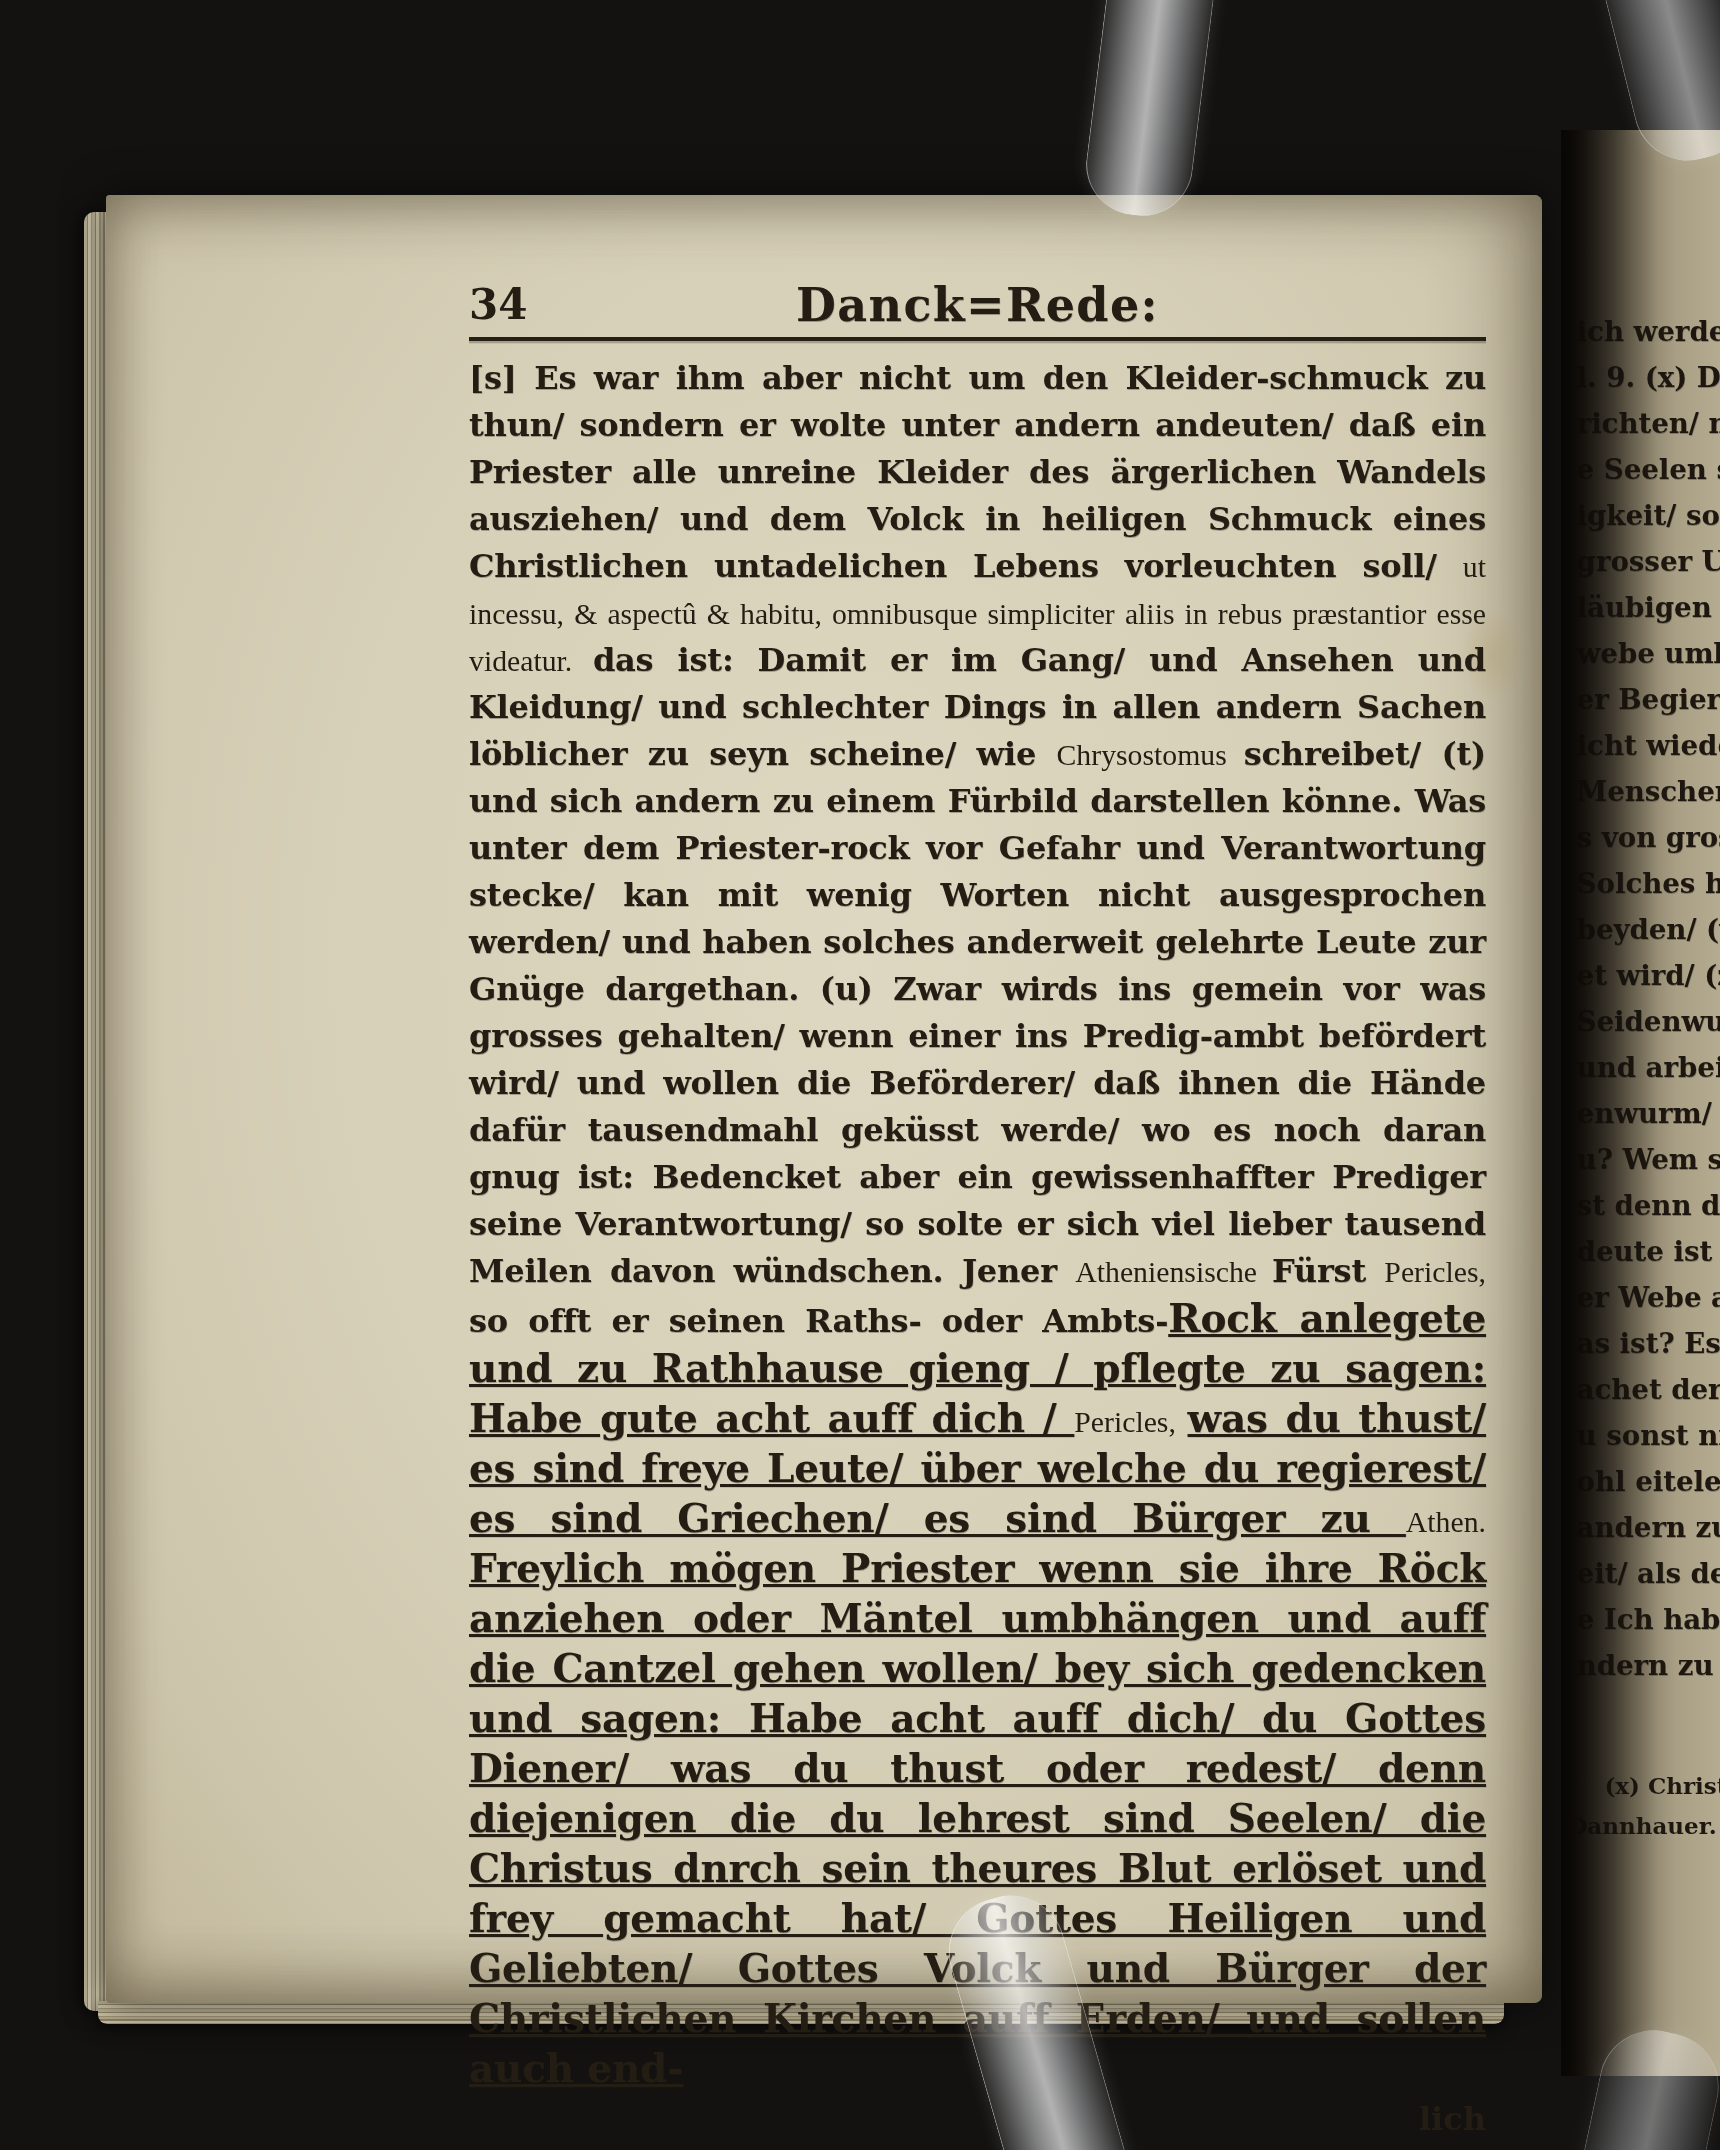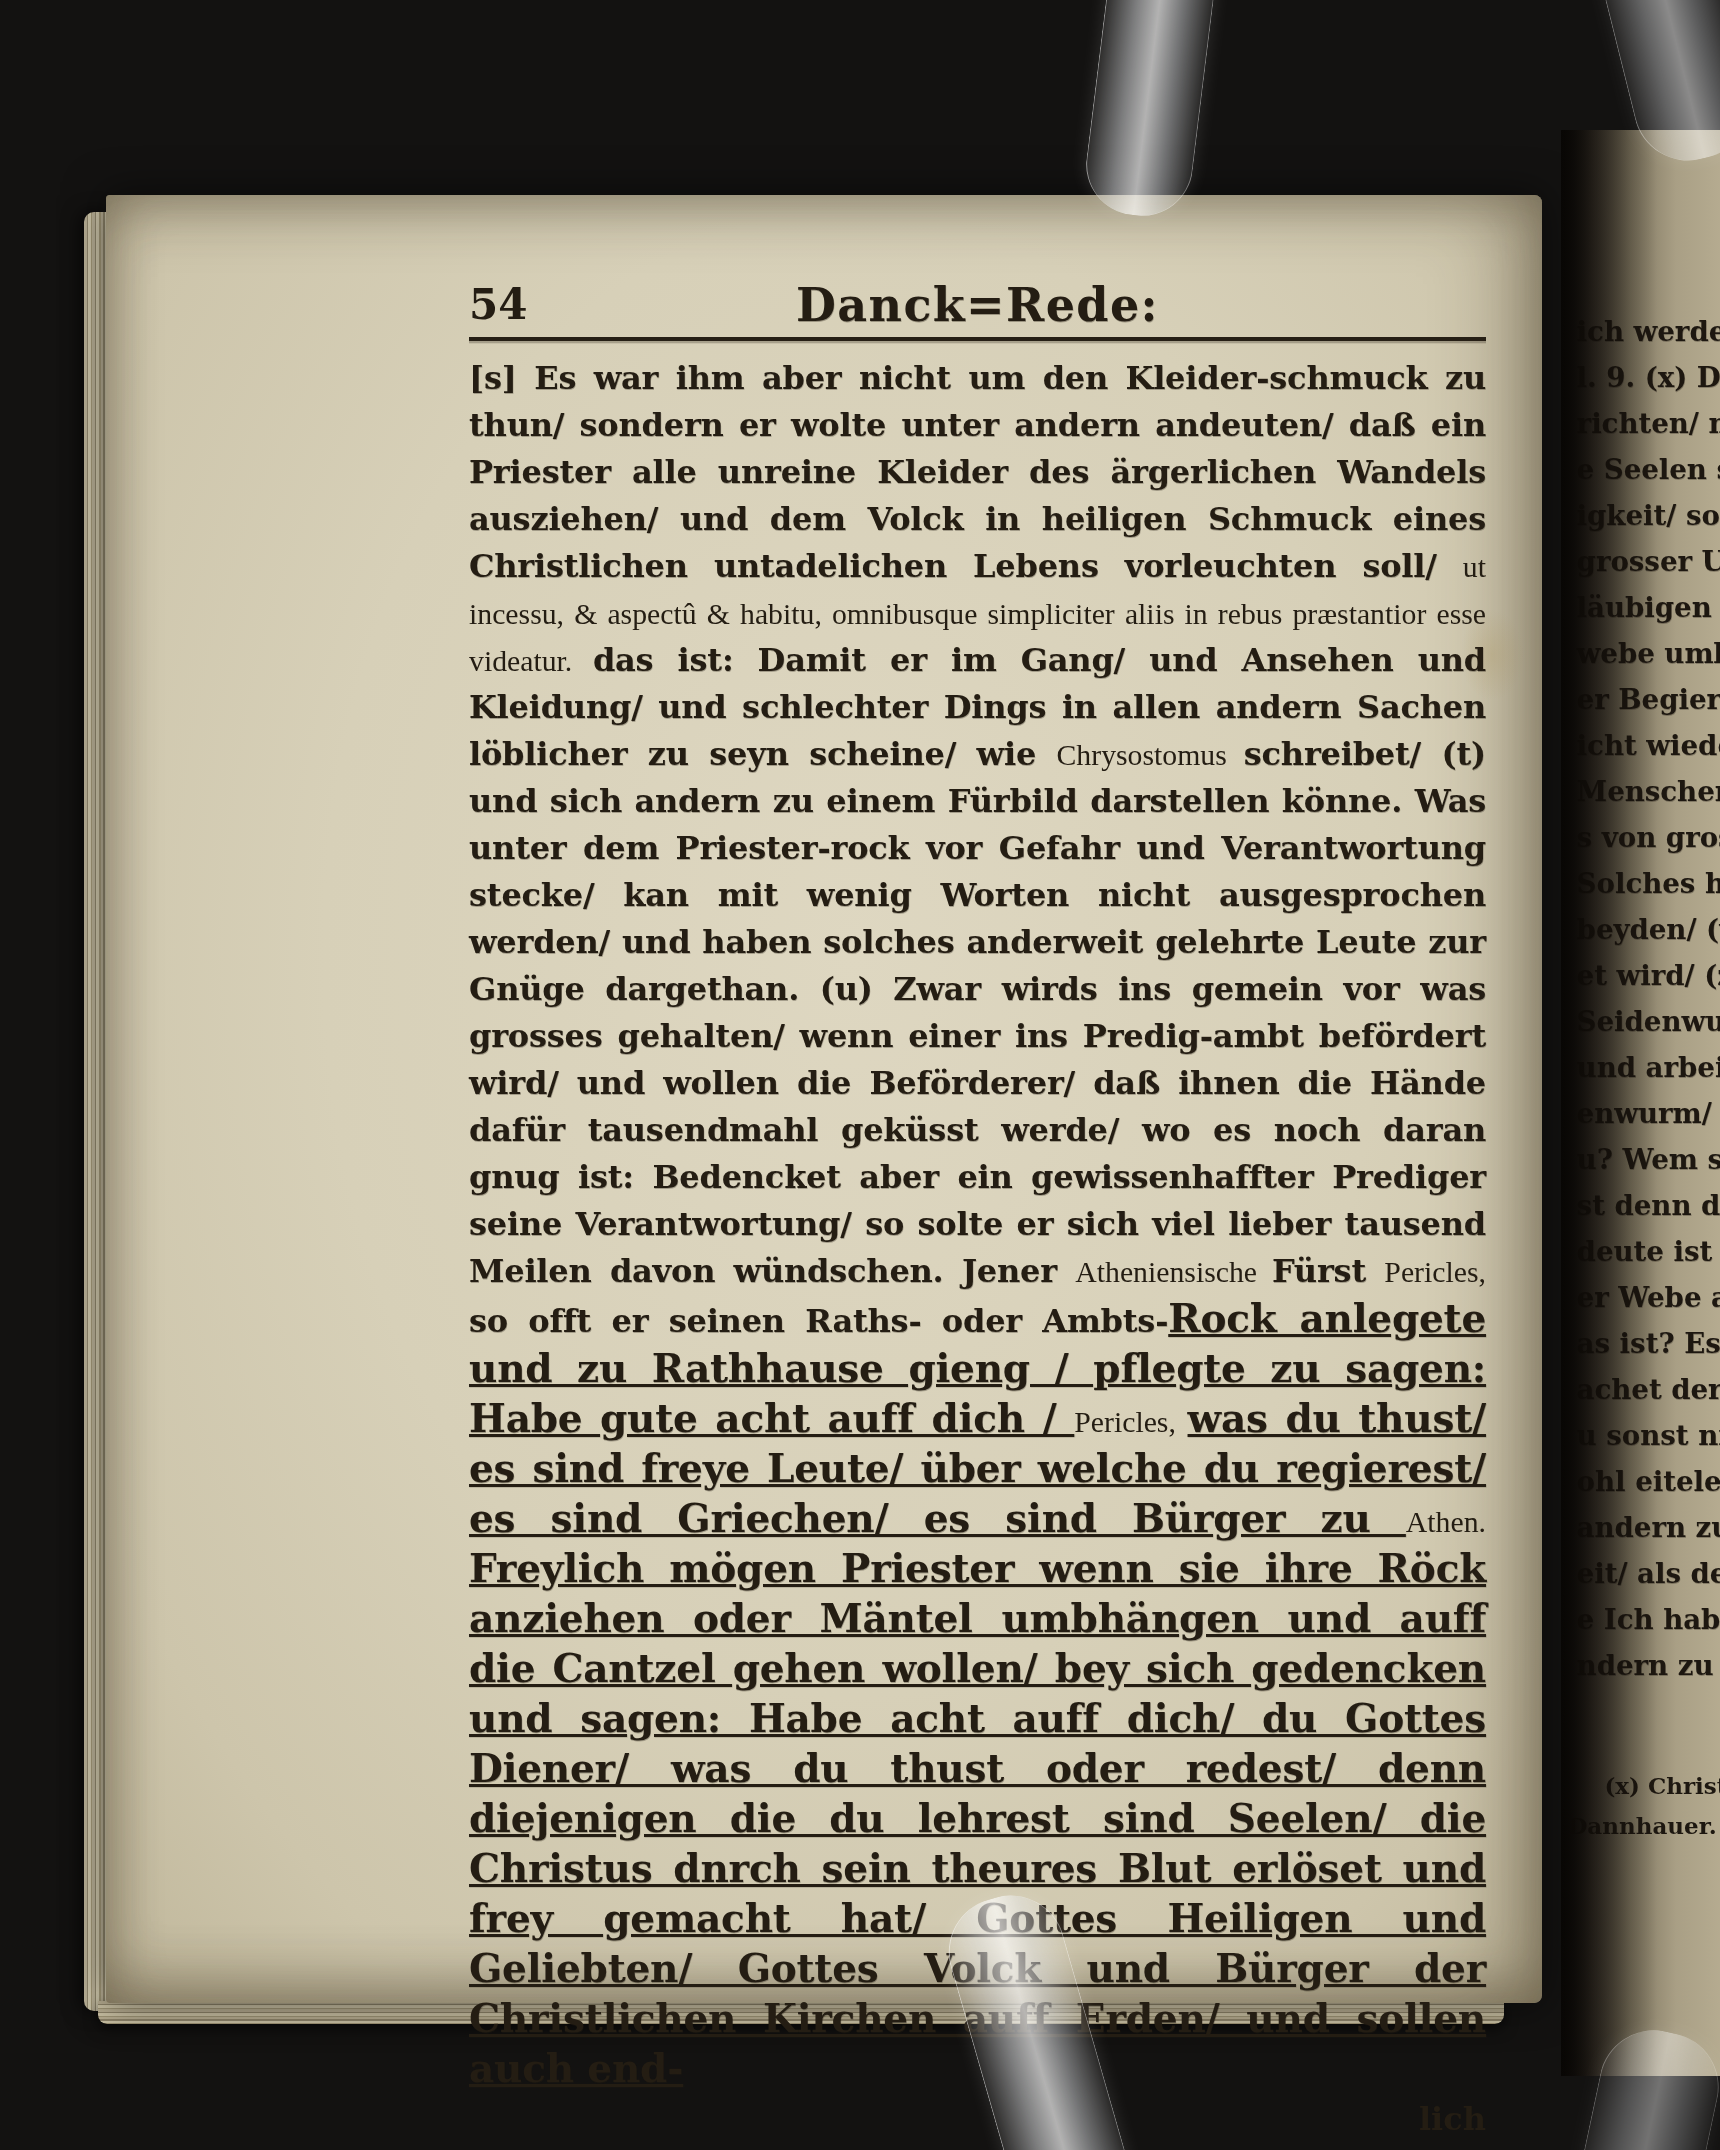--- a/index.html
+++ b/index.html
@@ -143,21 +143,21 @@
 
 <div class="scene">
 
   <div class="stack-left"></div>
   <div class="stack-bottom"></div>
 
   <div class="page-left">
     <div class="stain"></div>
     <div class="content">
       <div class="header">
-        <span class="page-number">54</span>
+        <span class="page-number">34</span>
         <span class="running-title">Danck=Rede:</span>
       </div>
       <div class="rule"></div>
       <p class="body-text"><span class="seg fraktur">[s] Es war ihm aber nicht um den Kleider-schmuck zu thun/ sondern er wolte unter andern andeuten/ daß ein Priester alle unreine Kleider des ärgerlichen Wandels ausziehen/ und dem Volck in heiligen Schmuck eines Christlichen untadelichen Lebens vorleuchten soll/ </span><span class="seg latin">ut incessu, &amp; aspectû &amp; habitu, omnibusque simpliciter aliis in rebus præstantior esse videatur. </span><span class="seg fraktur">das ist: Damit er im Gang/ und Ansehen und Kleidung/ und schlechter Dings in allen andern Sachen löblicher zu seyn scheine/ wie </span><span class="seg latin">Chrysostomus </span><span class="seg fraktur">schreibet/ (t) und sich andern zu einem Fürbild darstellen könne. Was unter dem Priester-rock vor Gefahr und Verantwortung stecke/ kan mit wenig Worten nicht ausgesprochen werden/ und haben solches anderweit gelehrte Leute zur Gnüge dargethan. (u) Zwar wirds ins gemein vor was grosses gehalten/ wenn einer ins Predig-ambt befördert wird/ und wollen die Beförderer/ daß ihnen die Hände dafür tausendmahl geküsst werde/ wo es noch daran gnug ist: Bedencket aber ein gewissenhaffter Prediger seine Verantwortung/ so solte er sich viel lieber tausend Meilen davon wündschen. Jener </span><span class="seg latin">Atheniensische </span><span class="seg fraktur">Fürst </span><span class="seg latin">Pericles, </span><span class="seg fraktur">so offt er seinen Raths- oder Ambts-</span><span class="seg fraktur large">Rock anlegete und zu Rathhause gieng / pflegte zu sagen: Habe gute acht auff dich / </span><span class="seg latin">Pericles, </span><span class="seg fraktur large">was du thust/ es sind freye Leute/ über welche du regierest/ es sind Griechen/ es sind Bürger zu </span><span class="seg latin">Athen. </span><span class="seg fraktur large">Freylich mögen Priester wenn sie ihre Röck anziehen oder Mäntel umbhängen und auff die Cantzel gehen wollen/ bey sich gedencken und sagen: Habe acht auff dich/ du Gottes Diener/ was du thust oder redest/ denn diejenigen die du lehrest sind Seelen/ die Christus dnrch sein theures Blut erlöset und frey gemacht hat/ Gottes Heiligen und Geliebten/ Gottes Volck und Bürger der Christlichen Kirchen auff Erden/ und sollen auch end-</span></p>
       <div class="catchword">lich</div>
       <div class="footnote">
         <div class="fn-line1"><span class="latin-fn">(s) Exod. XXVIII. (t) Homil. 73. in Matth. (u) </span><span class="fraktur-fn">Christliebs Abend-</span></div>
         <div class="fn-line2 fraktur-fn">gespräch Cent. 2. n. 96. p. 887.</div>
       </div>
     </div>

